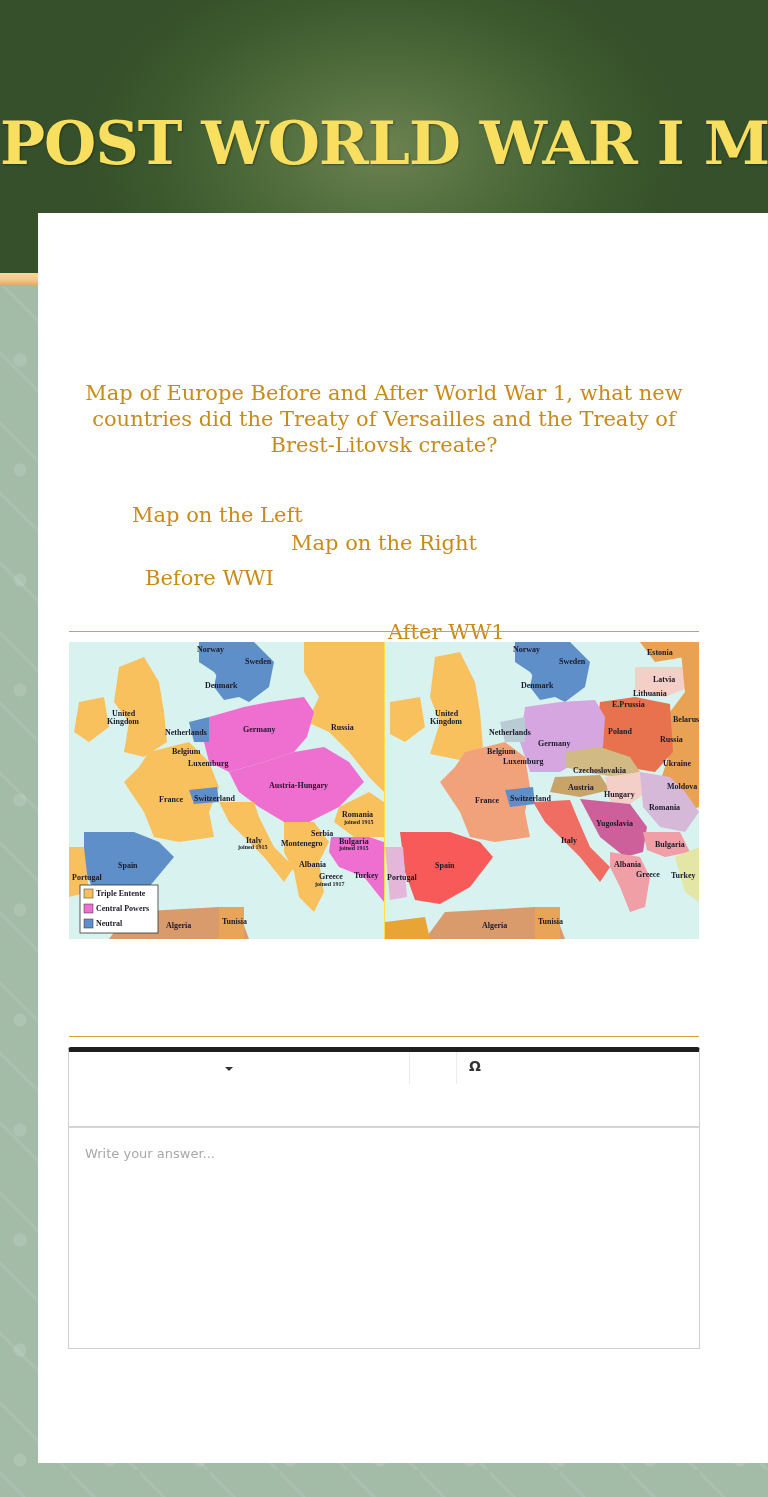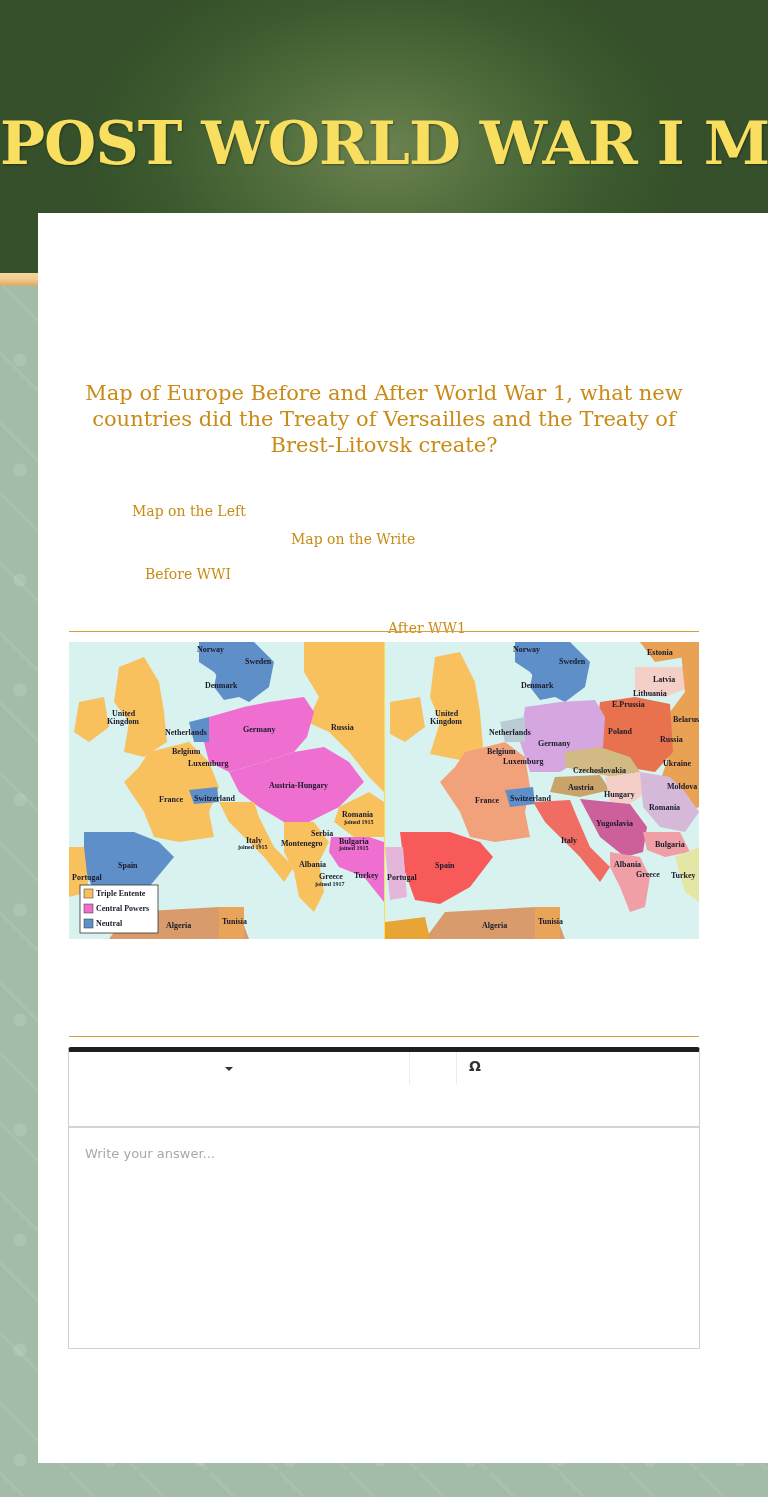--- a/index.html
+++ b/index.html
@@ -32,21 +32,21 @@
     position: absolute; left: 38px; top: 213px; width: 732px; height: 1250px;
     background: #ffffff; border-radius: 0;
   }
   .serif-gold {
     font-family: "DejaVu Serif", serif; color: #c98b17;
   }
   .question {
     position: absolute; left: 40px; top: 167px; width: 612px;
     text-align: center; font-size: 21px; line-height: 26px;
   }
-  .sub { position: absolute; font-size: 14px; white-space: nowrap; }
+  .sub { position: absolute; font-size: 21px; white-space: nowrap; }
   .divider { position: absolute; left: 31px; width: 630px; height: 1px; background: #d7a13a; }
   .maps {
     position: absolute; left: 31px; top: 429px; width: 630px; height: 297px;
     background: #fde047; overflow: hidden;
   }
   .maps svg { display: block; }
   .prompt {
     position: absolute; left: 31px; top: 784px; font-size: 21px; white-space: nowrap;
   }
   .editor {
@@ -97,21 +97,21 @@
 
 <div class="header"></div>
 <div class="header-strip"></div>
 <h1 class="page-title">POST WORLD WAR I MAP</h1>
 
 <div class="card">
 
   <p class="question serif-gold">Map of Europe Before and After World War 1, what new countries did the Treaty of Versailles and the Treaty of Brest-Litovsk create?</p>
 
   <span class="sub serif-gold" style="left:94px; top:290px;">Map on the Left</span>
-  <span class="sub serif-gold" style="left:253px; top:318px;">Map on the Write</span>
+  <span class="sub serif-gold" style="left:253px; top:318px;">Map on the Right</span>
   <span class="sub serif-gold" style="left:107px; top:353px;">Before WWI</span>
   <span class="sub serif-gold" style="left:350px; top:366px;margin-top:41px;">After WW1</span>
 
   <div class="divider" style="top:418px;"></div>
 
   <div class="maps">
     <svg width="630" height="297" viewBox="0 0 630 297">
 
       <g>
         <rect x="0" y="0" width="315" height="297" fill="#d8f3ef"></rect>

